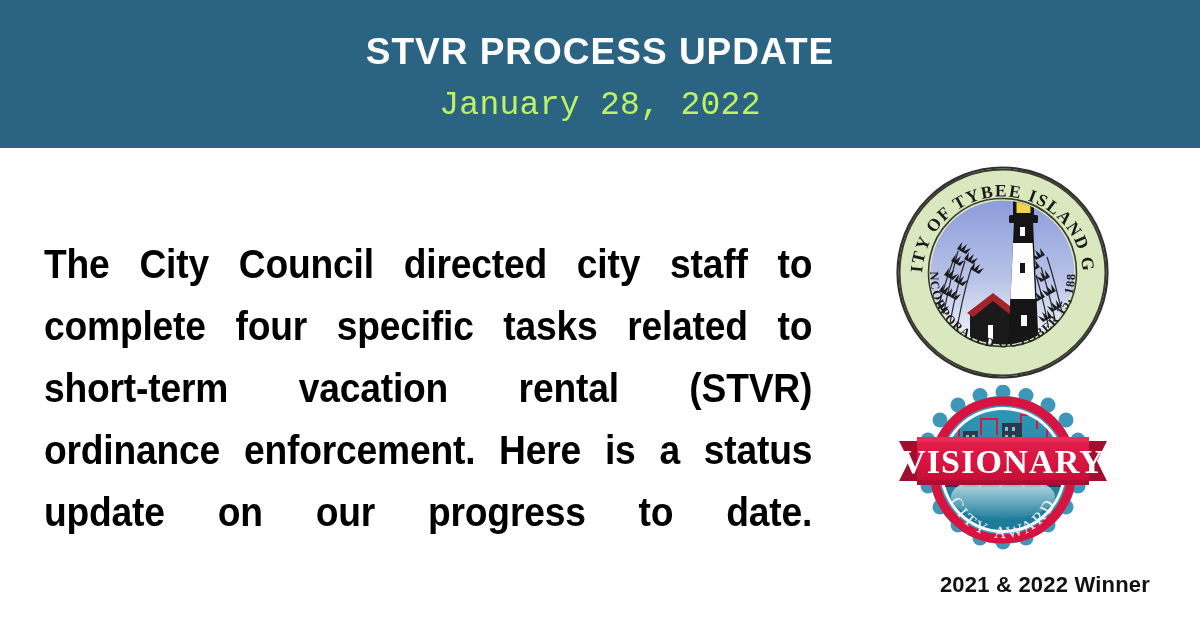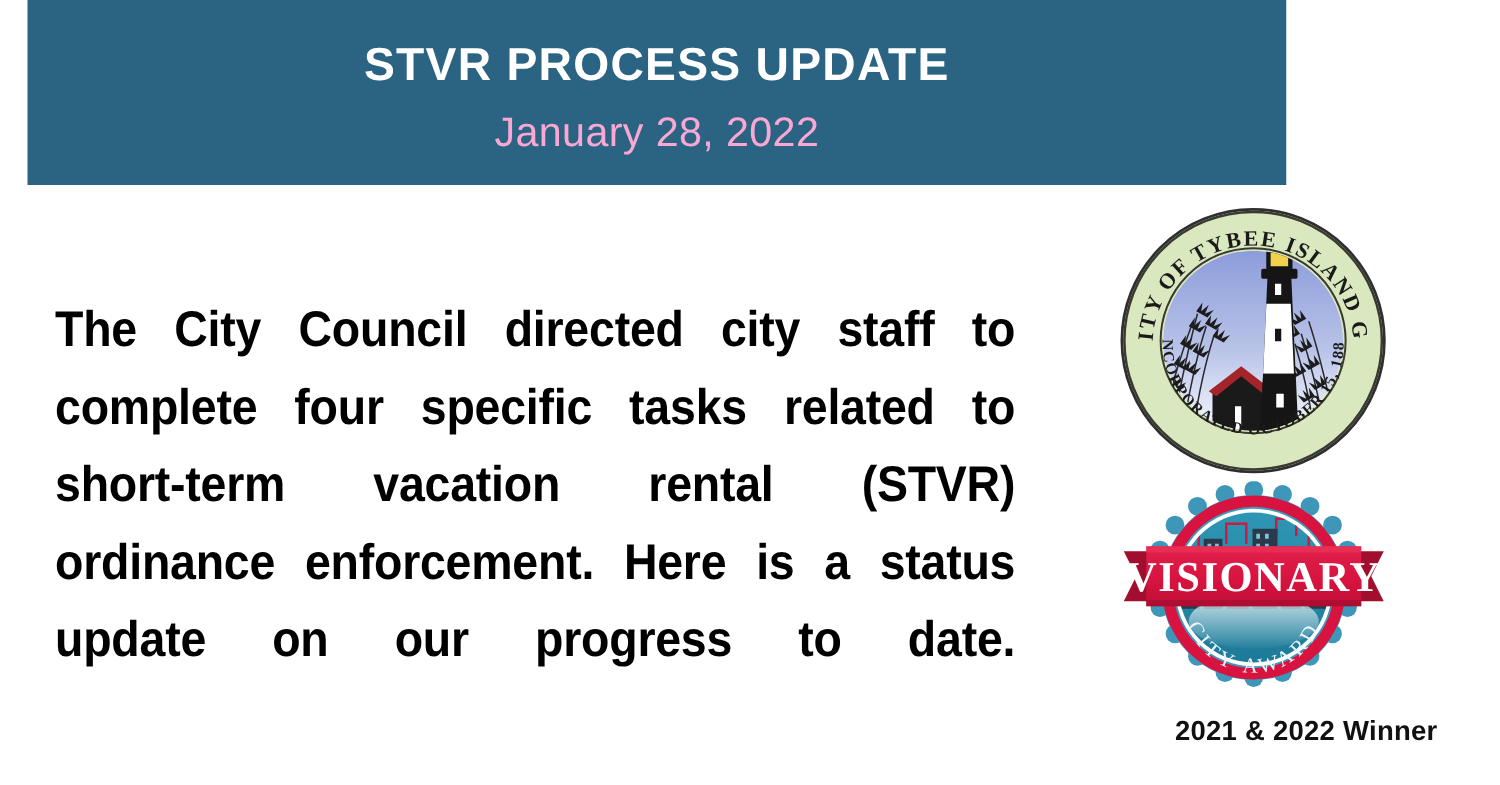--- a/index.html
+++ b/index.html
@@ -12,38 +12,38 @@
   }
   .page {
     position:relative;
     width:1200px; height:628px;
     background:#ffffff;
   }
 
   
   .header-band {
     position:absolute; left:0; top:0;
-    width:1007px; height:148px;
+    width:1200px; height:148px;
     background:#2B6383;
     display:flex; flex-direction:column;
-    align-items:center; justify-content:center;margin-left:22px;
+    align-items:center; justify-content:center;
   }
   .header-title {
     color:#ffffff;
     font-family:"Liberation Sans", sans-serif;
     font-weight:bold;
     font-size:37px;
     letter-spacing:1.0px;
     text-transform:uppercase;
     line-height:1.0;
     margin-top:6px;
   }
   .header-date {
-    color:#f9a8d4;
-    font-family:Liberation Sans, sans-serif;
+    color:#bef264;
+    font-family:Liberation Mono, monospace;
     font-weight:normal;
     font-size:33px;
     letter-spacing:0.3px;
     line-height:1.0;
     margin-top:19px;
   }
 
   
   .body-copy {
     position:absolute;

